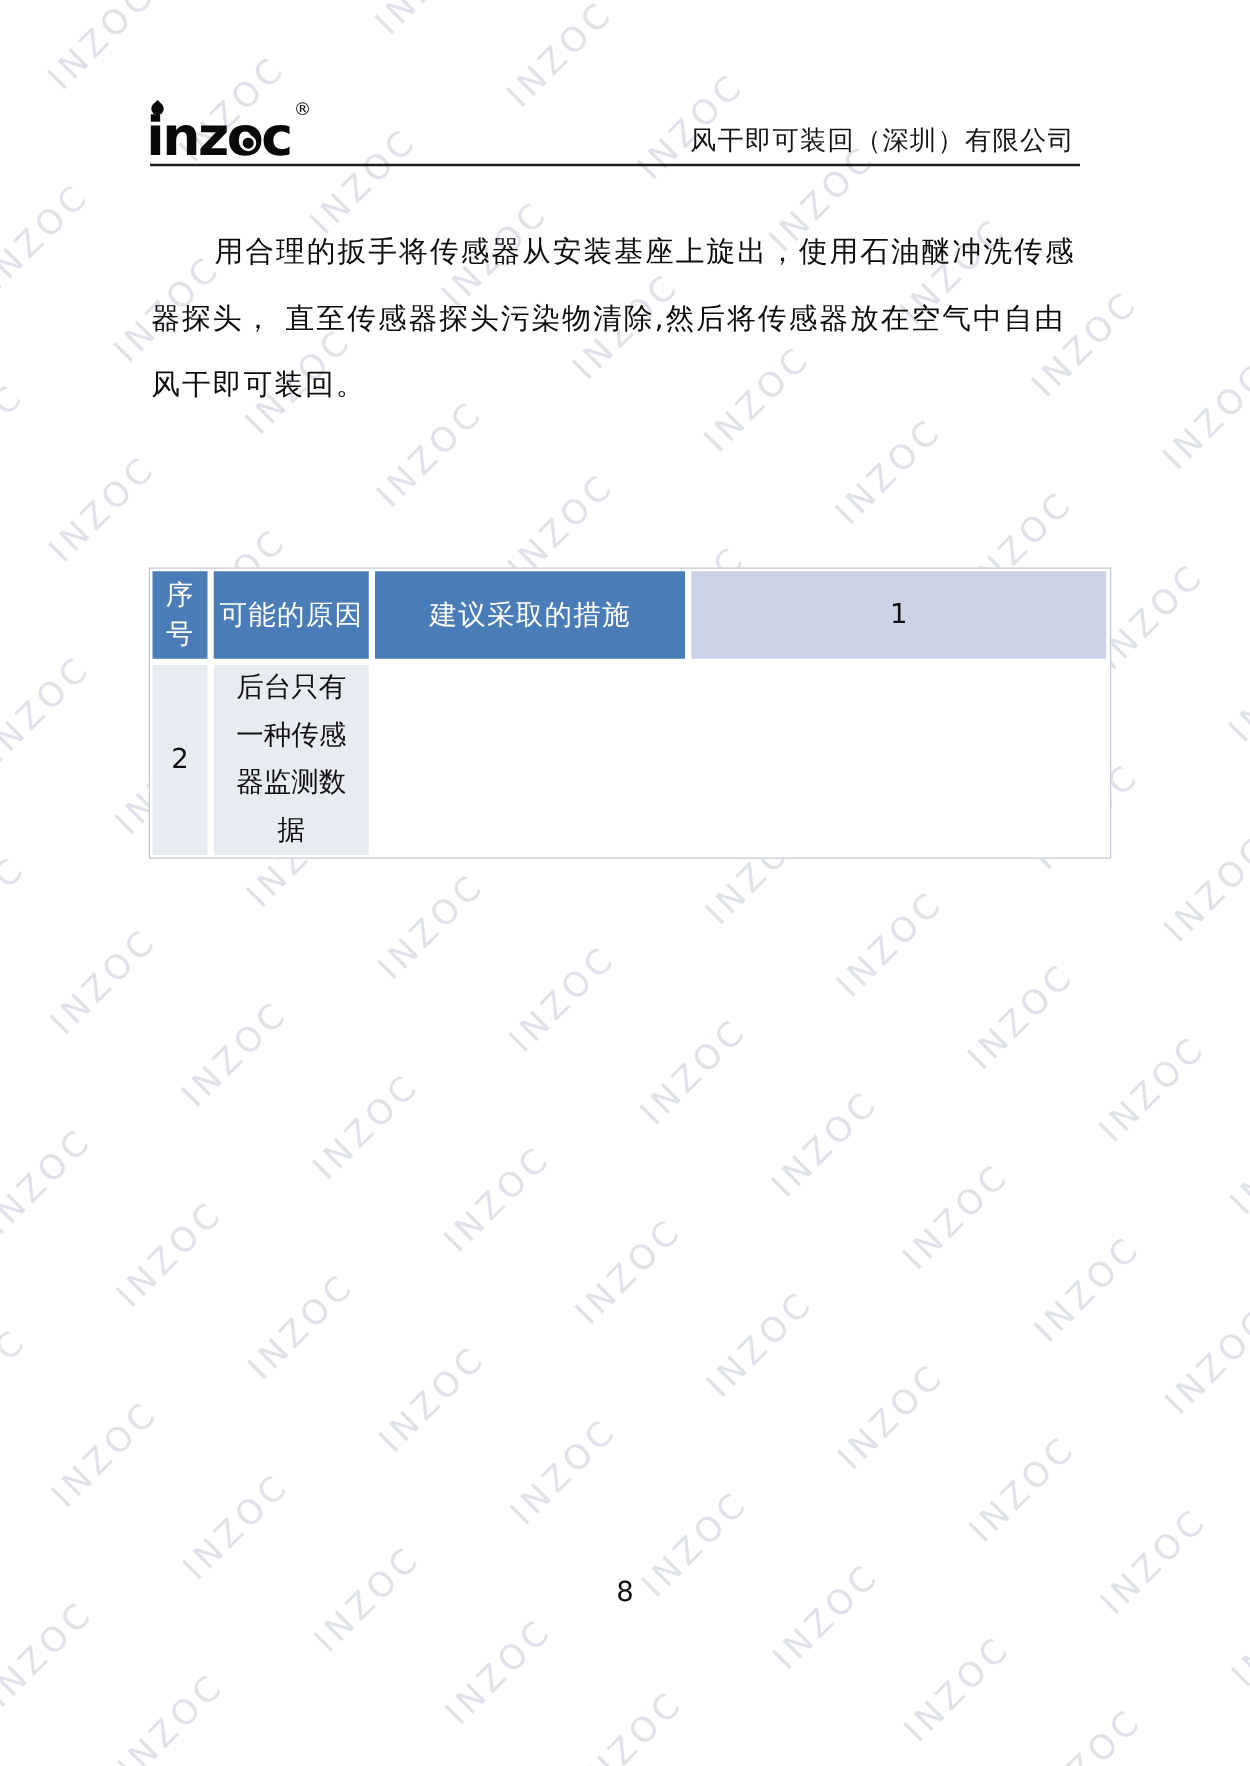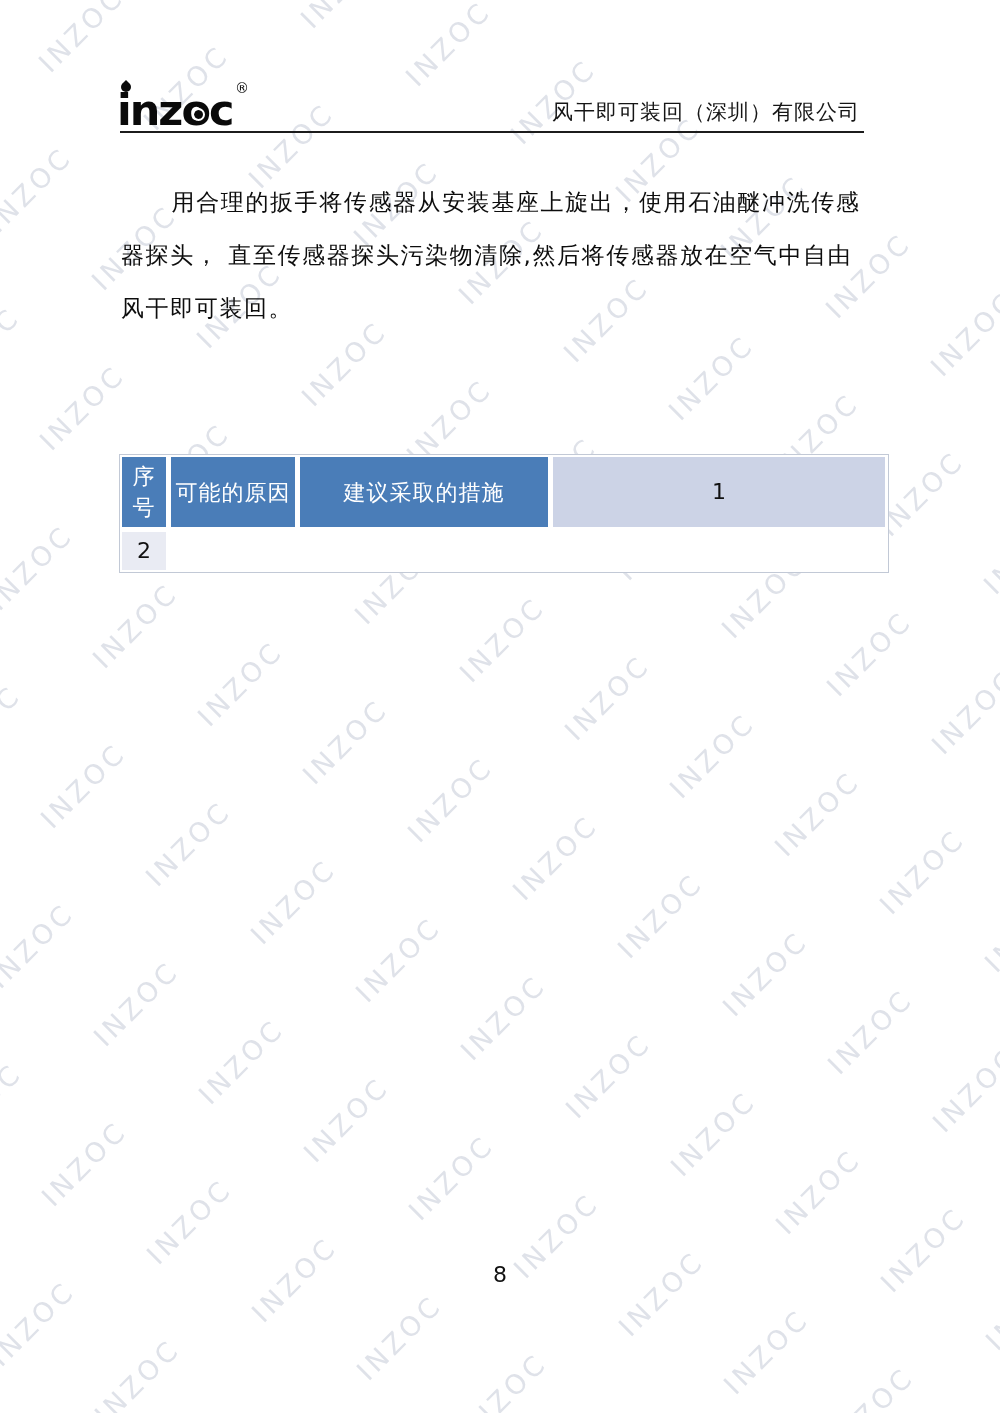--- a/index.html
+++ b/index.html
@@ -171,18 +171,22 @@
 
     <div class="ftable">
       <div class="cell th">序
 号</div>
       <div class="cell th">可能的原因</div>
       <div class="cell th">建议采取的措施</div>
 
       <div class="cell td td-odd center">1</div>
 
       <div class="cell td td-even center">2</div>
+      <div class="cell td td-even center">后台只有
+一种传感
+器监测数
+据</div>
     </div>
 
     <div class="page-num">8</div>
 
   </div>
 </div>
 
 </body></html>

